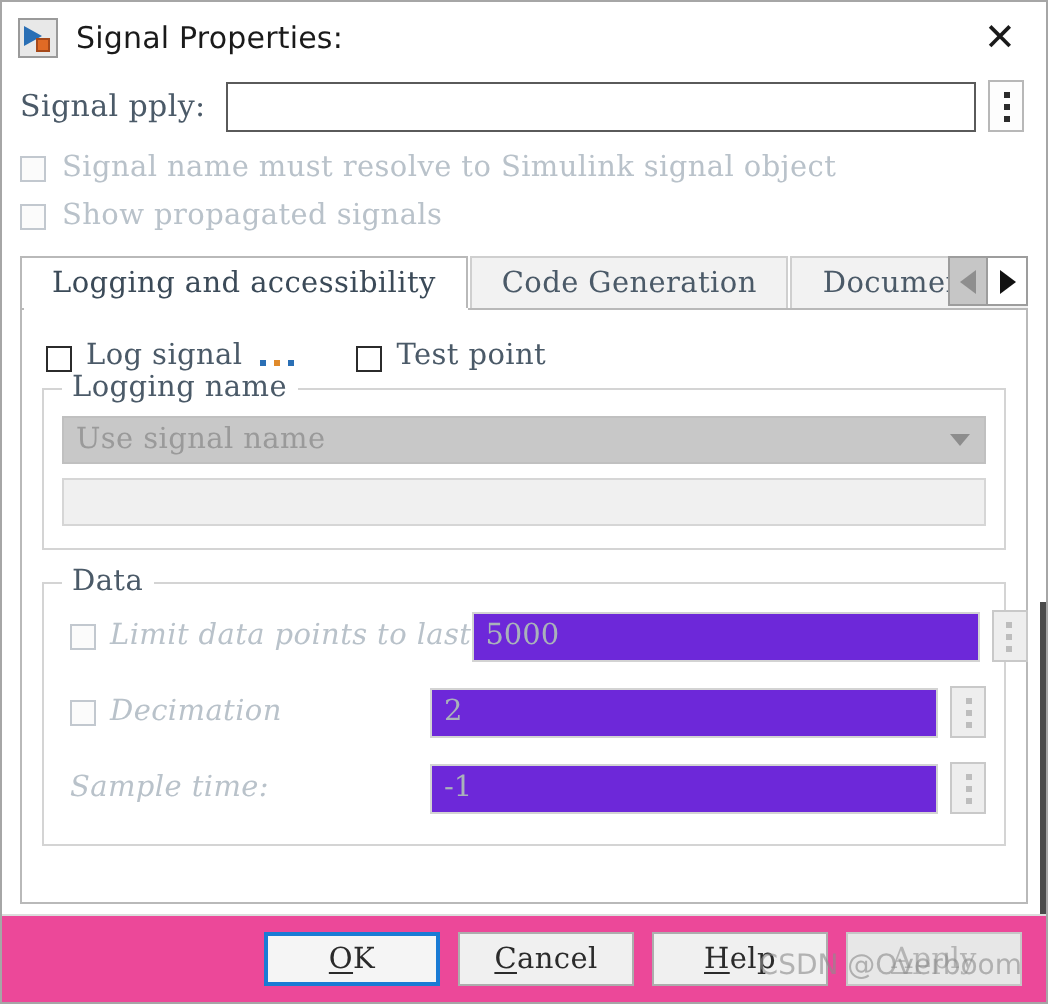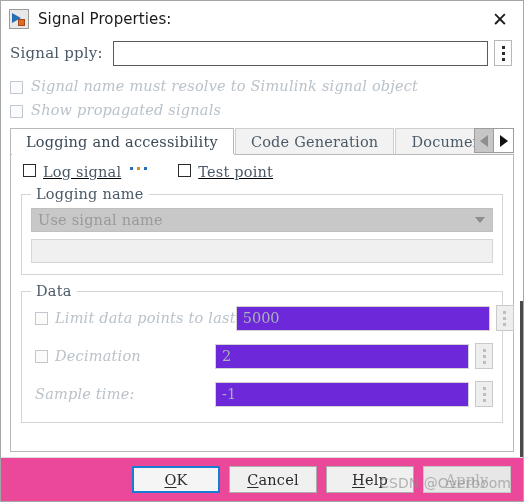--- a/index.html
+++ b/index.html
@@ -118,25 +118,24 @@
     display: block;
     width: 3px; height: 3px;
     background: #2b2b2b;
   }
   .dots-btn.disabled { background: #eeeeee; border-color: #c9c9c9; }
   .dots-btn.disabled i { background: #bdbdbd; }
 
   
   .chk-row {
     display: flex;
-    align-items: flex-end;
+    align-items: center;
     padding: 2px 9px;
     height: 24px;
     box-sizing: border-box;
-    font-style: italic;
   }
   .cbox {
     width: 13px; height: 13px;
     border: 1px solid #2b2b2b;
     background: #ffffff;
     box-sizing: border-box;
     flex: 0 0 auto;
     margin-right: 8px;
   }
   .cbox.disabled { border-color: #c2c8cf; background: #fbfbfb; }
@@ -227,24 +226,23 @@
     position: absolute;
     left: 1px;
     top: -1px;
     height: 1px;
     background: #ffffff;
     z-index: 4;
   }
 
   .logrow {
     display: flex;
-    align-items: flex-start;
+    align-items: flex-end;
     height: 22px;
     margin: 0 0 8px 4px;
-    text-decoration: underline;
   }
   .logrow .cbox { margin-right: 7px; }
   .log-label {
     font-size: 14.5px;
     color: #4b5a68;
     letter-spacing: .2px;
     margin-right: 8px;
   }
   .ellipsis-btn {
     display: flex;

